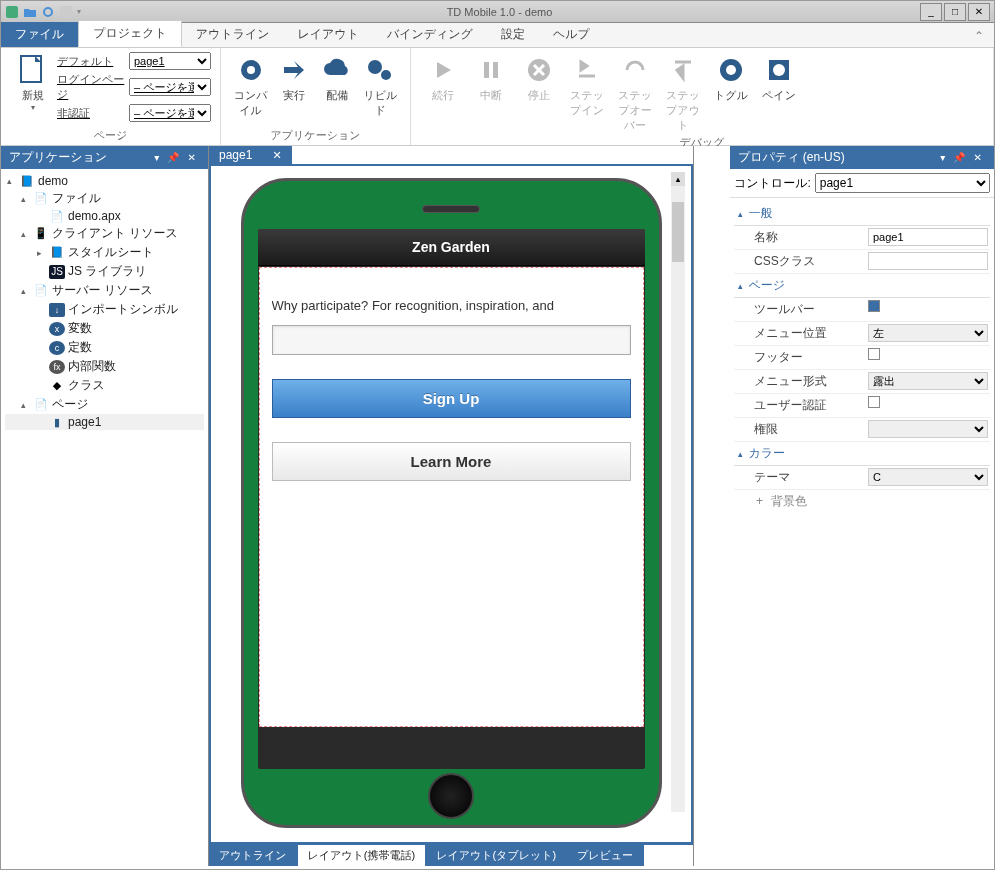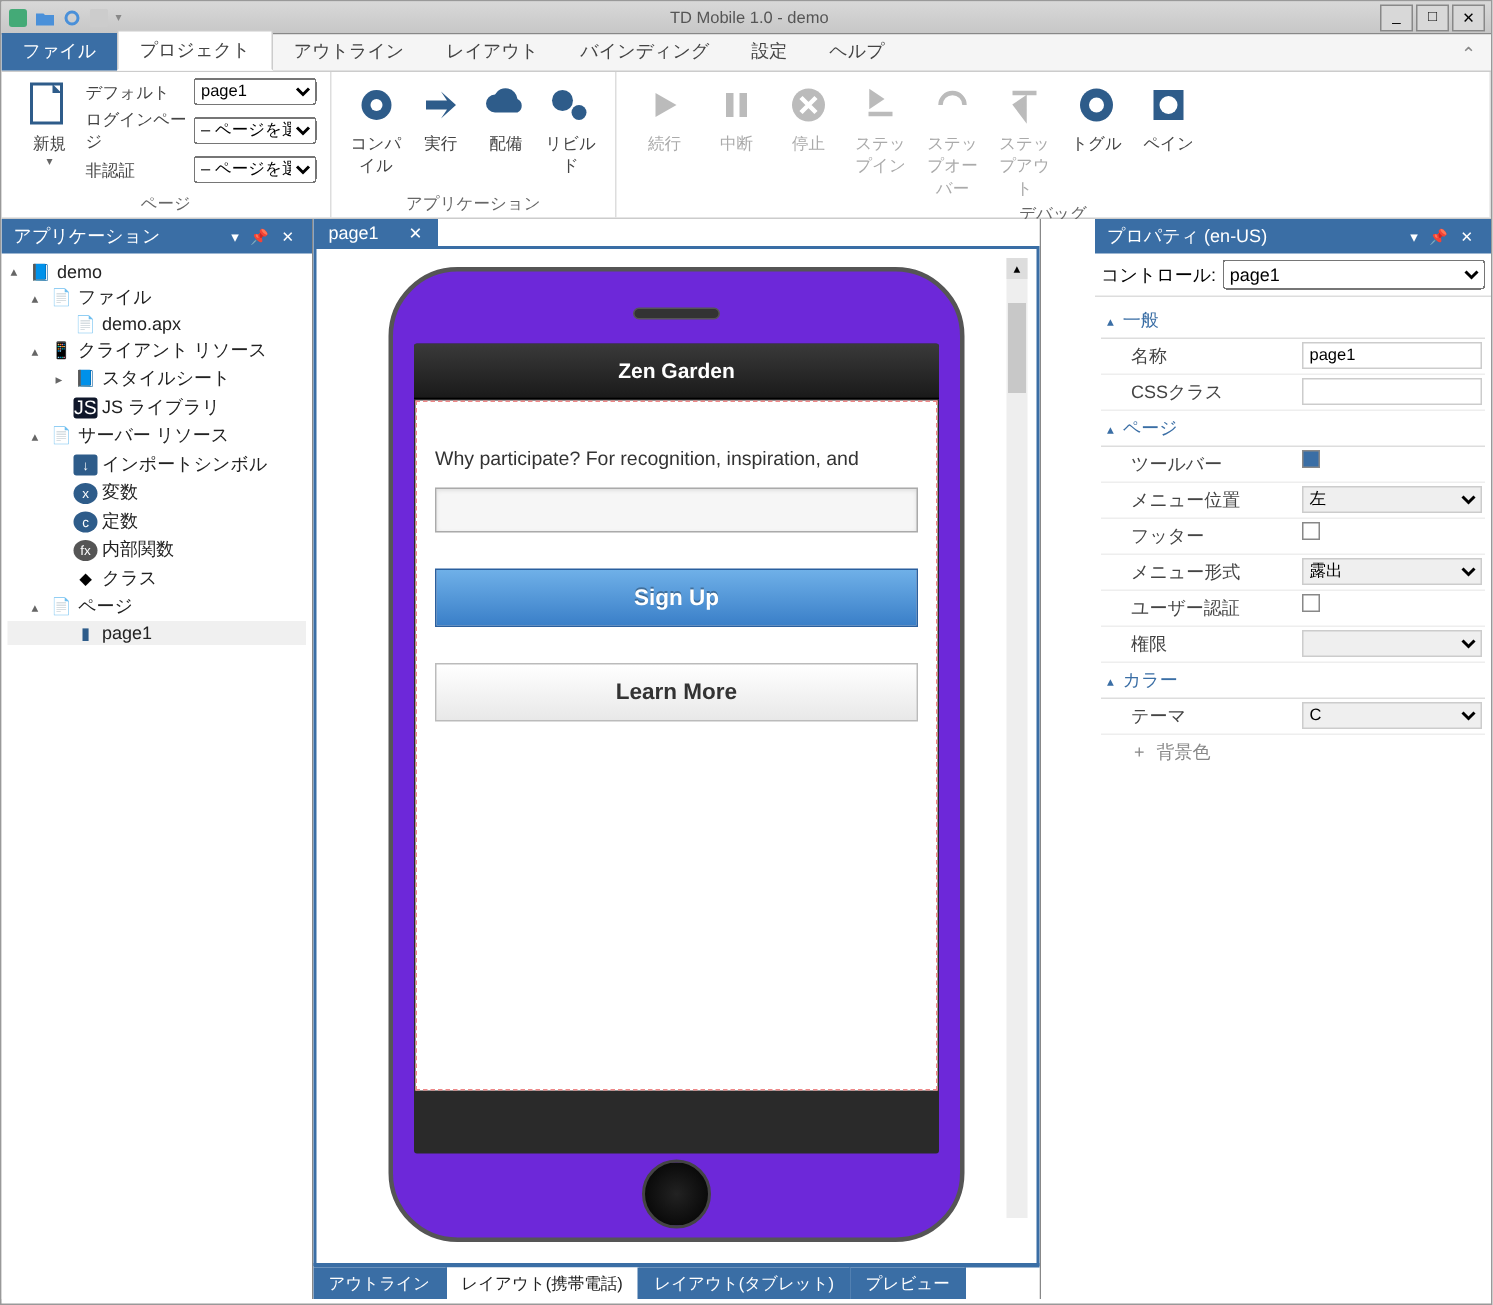--- a/index.html
+++ b/index.html
@@ -20,21 +20,21 @@
 .ribbon { height: 98px; background: #fff; border-bottom: 1px solid #ccc; display: flex; }
 .ribbon-group { border-right: 1px solid #ddd; padding: 4px 8px 2px 8px; display: flex; flex-direction: column; }
 .ribbon-group-content { flex: 1; display: flex; align-items: flex-start; }
 .ribbon-group-label { text-align: center; font-size: 11px; color: #666; }
 .big-btn { display: flex; flex-direction: column; align-items: center; width: 48px; padding: 2px; cursor: pointer; }
 .big-btn .icon { width: 32px; height: 32px; display: flex; align-items: center; justify-content: center; color: #2e5c8a; }
 .big-btn .icon.disabled { color: #bbb; }
 .big-btn .label { font-size: 11px; color: #444; text-align: center; margin-top: 2px; }
 .big-btn .label.disabled { color: #aaa; }
 .page-fields { display: flex; flex-direction: column; gap: 2px; }
-.page-row { display: flex; align-items: center; gap: 4px; }
+.page-row { display: flex; align-items: center; gap: 4px; text-decoration: underline; }
 .page-row label { width: 68px; font-size: 11px; color: #444; }
 .page-row select { width: 82px; font-size: 11px; height: 18px; }
 
 .main { display: flex; height: 720px; }
 
 .panel { display: flex; flex-direction: column; background: #fff; }
 .panel-header { background: #3a6ea5; color: #fff; padding: 3px 8px; font-size: 13px; display: flex; align-items: center; }
 .panel-header .spacer { flex: 1; }
 .panel-header .pin { font-size: 10px; margin: 0 4px; }
 
@@ -47,21 +47,21 @@
 .indent-0 { padding-left: 2px; }
 .indent-1 { padding-left: 16px; }
 .indent-2 { padding-left: 32px; }
 .tree-node.selected { background: #f0f0f0; }
 
 .center { flex: 1; display: flex; flex-direction: column; border-right: 1px solid #888; }
 .tab-bar { height: 20px; background: #fff; display: flex; align-items: flex-end; border-bottom: 2px solid #3a6ea5; }
 .tab { background: #3a6ea5; color: #fff; padding: 2px 10px; font-size: 11px; display: flex; align-items: center; }
 .tab .close { margin-left: 20px; font-size: 11px; }
 .design-area { flex: 1; background: #fff; padding: 4px; overflow: hidden; position: relative; border: 2px solid #3a6ea5; border-top: none; }
-.phone-frame { width: 384px; height: 650px; background: #6d28d9; border-radius: 46px; margin: 8px auto 0; padding: 48px 14px 56px 14px; position: relative; border: 3px solid #555; }
+.phone-frame { width: 421px; height: 650px; background: #15803d; border-radius: 46px; margin: 8px auto 0; padding: 48px 14px 56px 14px; position: relative; border: 3px solid #555; }
 .phone-speaker { width: 58px; height: 8px; background: #333; border-radius: 4px; position: absolute; top: 24px; left: 50%; transform: translateX(-50%); border: 1px solid #555; }
 .phone-home { width: 46px; height: 46px; background: radial-gradient(#222, #000); border-radius: 50%; position: absolute; bottom: 6px; left: 50%; transform: translateX(-50%); border: 2px solid #444; }
 .phone-screen { width: 100%; height: 100%; background: #2a2a2a; border-radius: 2px; overflow: hidden; }
 .app-header { background: linear-gradient(#3a3a3a, #1a1a1a); color: #fff; text-align: center; padding: 10px; font-weight: bold; font-size: 14px; border-bottom: 1px solid #000; }
 .app-body { background: #fff; padding: 12px; height: 460px; border: 1px dashed #e88; margin: 1px; }
 .app-text { font-size: 13px; color: #333; margin: 18px 0 12px 0; white-space: nowrap; overflow: hidden; }
 .app-input { width: 100%; height: 30px; border: 1px solid #aaa; background: #f6f6f6; box-shadow: inset 0 1px 3px rgba(0,0,0,0.1); }
 .app-btn { width: 100%; padding: 10px; border-radius: 0; text-align: center; font-weight: bold; font-size: 15px; margin-top: 24px; cursor: pointer; }
 .app-btn.primary { background: linear-gradient(#6fb0e8, #3a7fc8); color: #fff; border: 1px solid #2a5f9e; text-shadow: 0 -1px 0 rgba(0,0,0,0.3); }
 .app-btn.secondary { background: linear-gradient(#fff, #e8e8e8); color: #333; border: 1px solid #bbb; }
@@ -315,21 +315,21 @@
           <span class="tree-icon">📱</span>
           <span class="tree-label">クライアント リソース</span>
         </div>
       <div class="tree-node indent-2">
           <span class="tree-toggle">▸</span>
           <span class="tree-icon">📘</span>
           <span class="tree-label">スタイルシート</span>
         </div>
       <div class="tree-node indent-2">
           <span class="tree-toggle"></span>
-          <span class="tree-icon" style="background:#0f172a;color:#fff;font-size:13px;border-radius:2px;">JS</span>
+          <span class="tree-icon" style="background:#0f172a;color:#fff;font-size:10px;border-radius:2px;">JS</span>
           <span class="tree-label">JS ライブラリ</span>
         </div>
       <div class="tree-node indent-1">
           <span class="tree-toggle">▴</span>
           <span class="tree-icon">📄</span>
           <span class="tree-label">サーバー リソース</span>
         </div>
       <div class="tree-node indent-2">
           <span class="tree-toggle"></span>
           <span class="tree-icon" style="background:#2e5c8a;color:#fff;font-size:9px;border-radius:2px;">↓</span>

